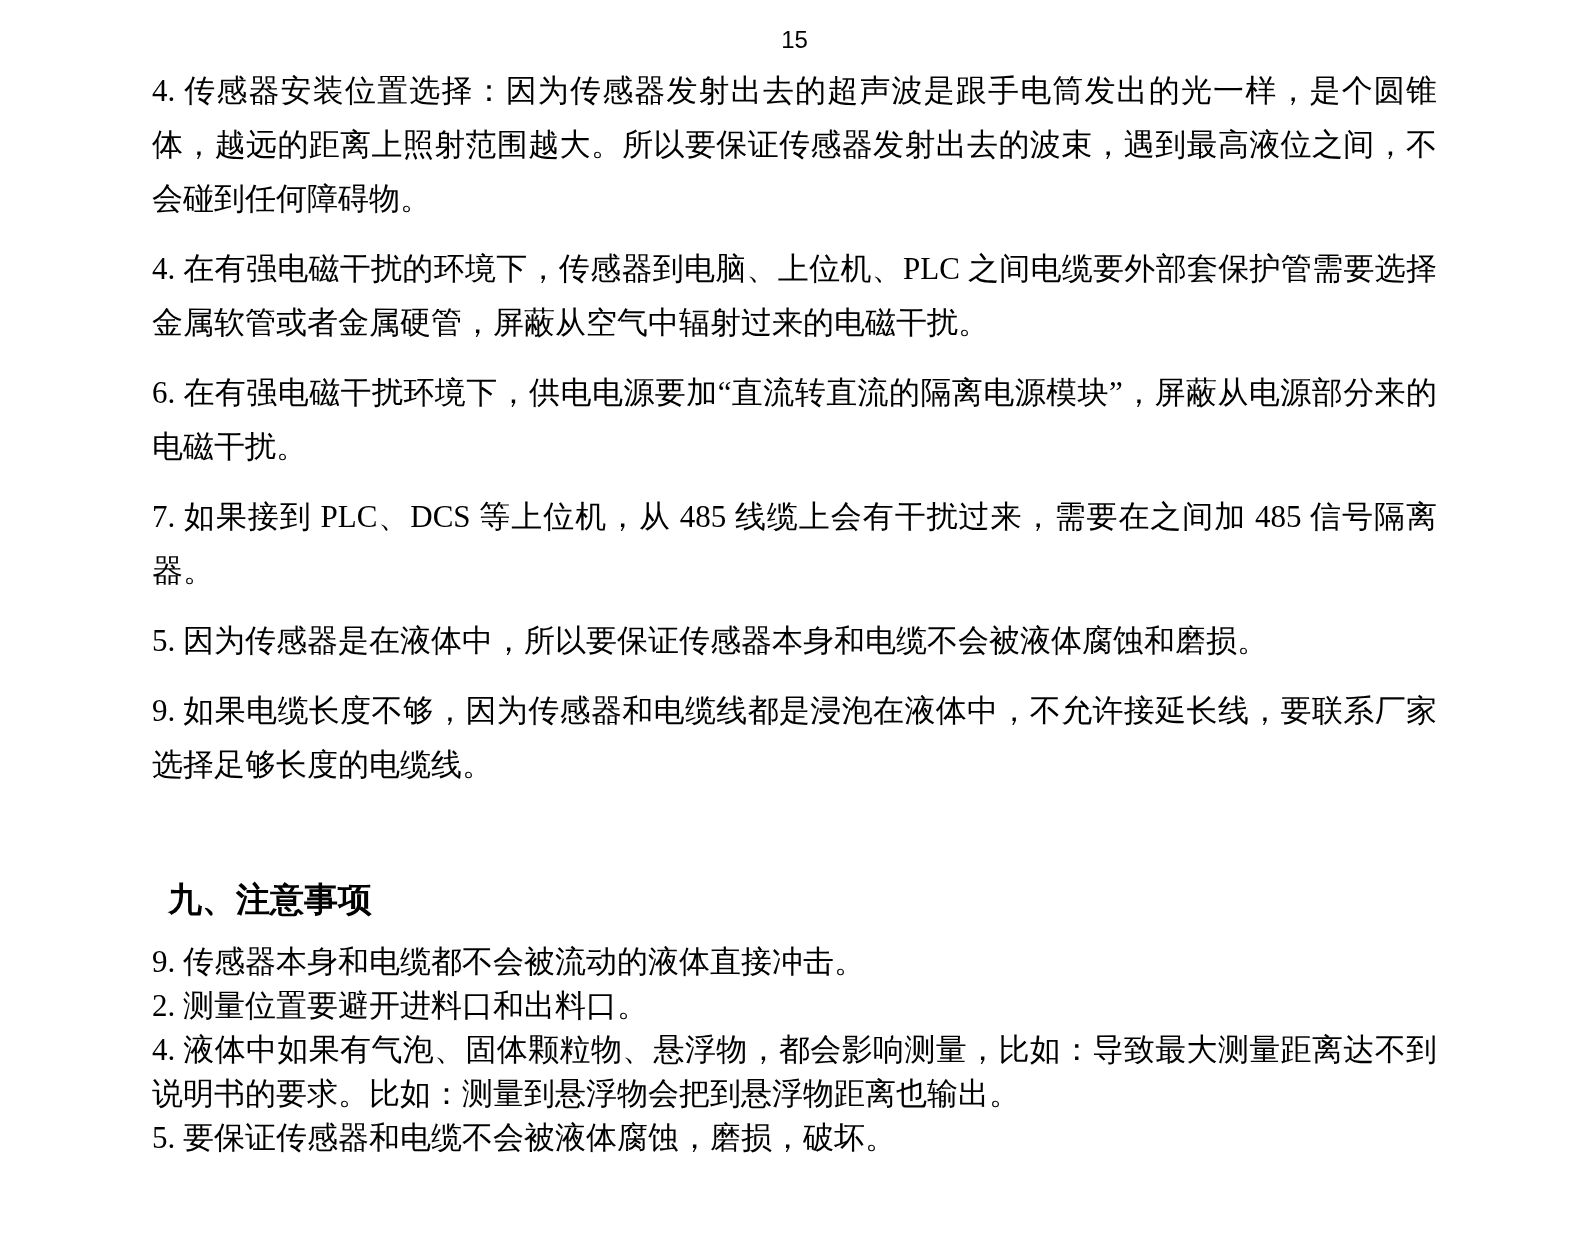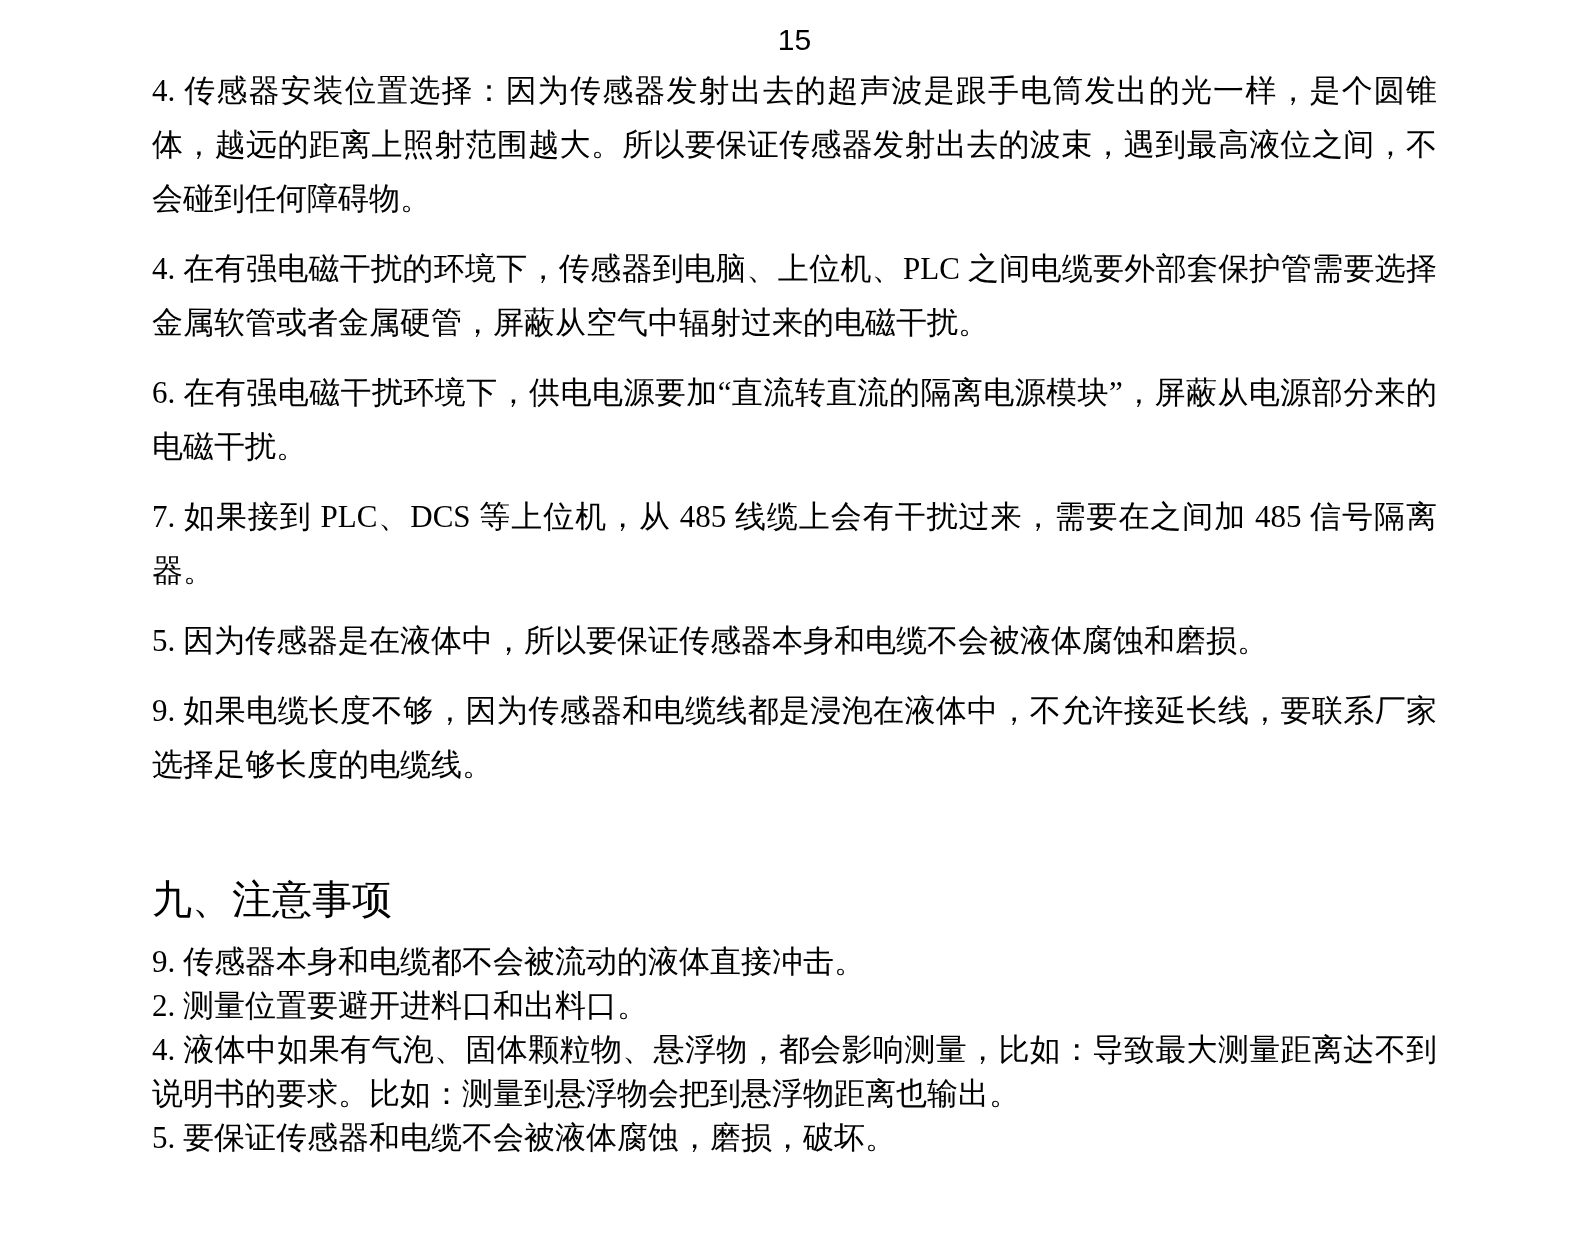--- a/index.html
+++ b/index.html
@@ -14,36 +14,36 @@
     height: 1233px;
     background: #ffffff;
     box-sizing: border-box;
     padding: 20px 150px 0 152px;
     overflow: hidden;
     font-family: "Liberation Serif", "DejaVu Serif", serif;
   }
   .page-number {
     text-align: center;
     font-family: "Liberation Sans", "DejaVu Sans", sans-serif;
-    font-size: 30px;
+    font-size: 24px;
     line-height: 40px;
     margin: 0 0 4px 0;
   }
   .para {
     font-size: 31px;
     line-height: 54px;
     text-align: justify;
     margin: 0 0 16px 0;
     word-break: break-all;
   }
   .section-heading {
-    font-size: 40px;
+    font-size: 34px;
     line-height: 48px;
-    font-weight: normal;
-    margin: 84px 0 16px 0;
+    font-weight: bold;
+    margin: 84px 0 16px 16px;
   }
   .note-item {
     font-size: 31px;
     line-height: 44px;
     text-align: justify;
     margin: 0;
     word-break: break-all;
   }
 </style>
 </head>

